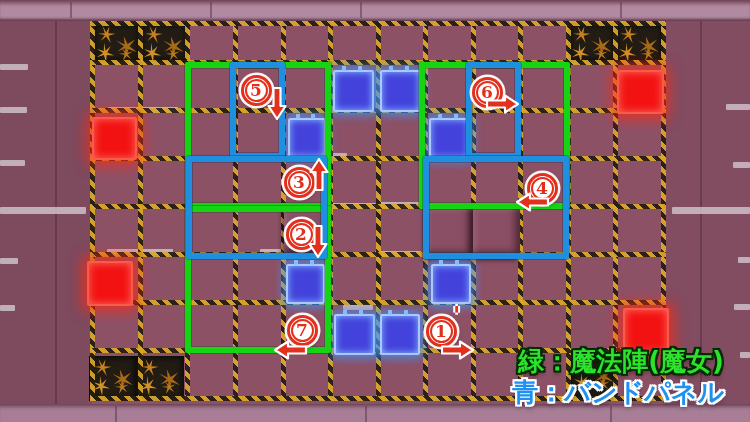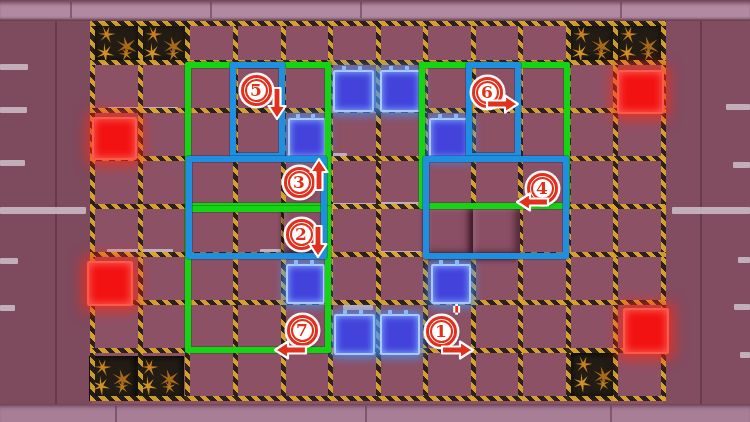--- a/index.html
+++ b/index.html
@@ -233,13 +233,15 @@
           <path d="M2 6.5 H20 V1.5 L33 10 L20 18.5 V13.5 H2 Z" fill="#e2301c" stroke="#ffffff" stroke-width="2.2" stroke-linejoin="round"></path>
         </svg></div>
       <div class="marker-circle" style="left: 286.5px; top: 314.5px;">
         <span class="marker-digit">7</span>
       </div>
       <div class="arrow" style="left: 274px; top: 340px; transform: rotate(180deg);"><svg width="34" height="20" viewBox="0 0 34 20">
           <path d="M2 6.5 H20 V1.5 L33 10 L20 18.5 V13.5 H2 Z" fill="#e2301c" stroke="#ffffff" stroke-width="2.2" stroke-linejoin="round"></path>
         </svg></div>
     </div>
 
+  <div class="legend legend-green">緑：魔法陣(魔女)</div>
+  <div class="legend legend-blue">青：バンドパネル</div>
 </div>
 
 </body></html>

